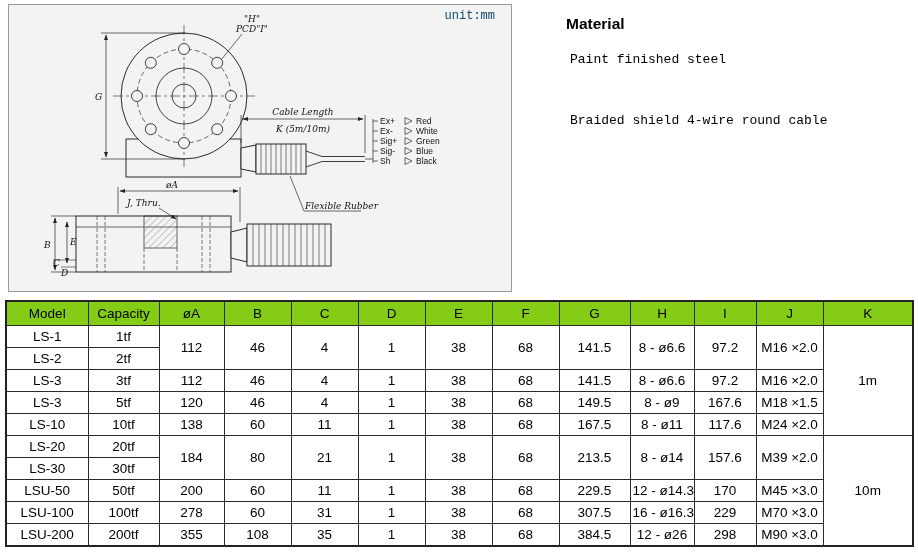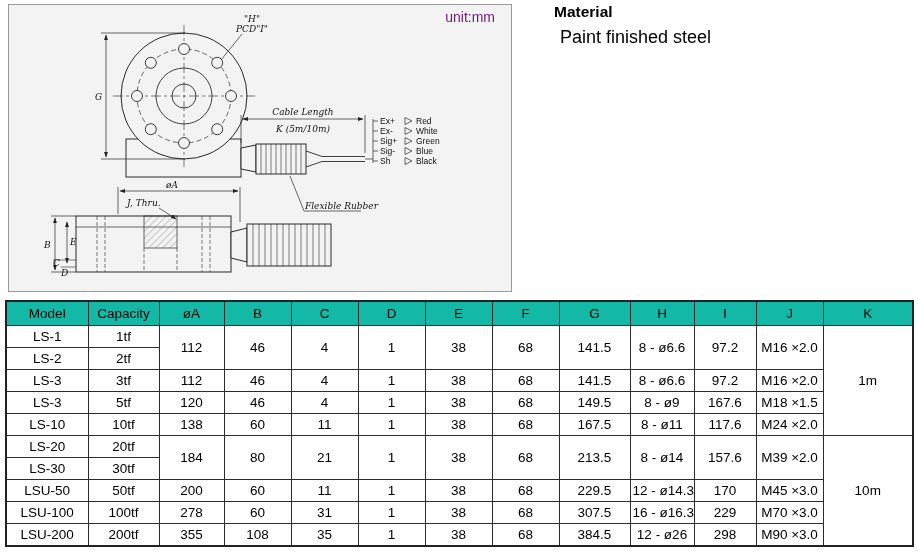--- a/index.html
+++ b/index.html
@@ -1,29 +1,29 @@
 <!DOCTYPE html>
 <html><head>
 <meta charset="utf-8">
 <style>
   html,body{margin:0;padding:0;background:#fff;}
   body{width:918px;height:552px;position:relative;font-family:"Liberation Sans",sans-serif;color:#000;overflow:hidden;}
 
   .panel{position:absolute;left:8px;top:4px;width:504px;height:288px;background:#f3f3f3;border:1px solid #9a9a9a;box-sizing:border-box;}
-  .unit-label{position:absolute;top:4px;right:16px;font-size:14px;color:#701a75;}
+  .unit-label{position:absolute;top:4px;right:16px;font-size:12px;color:#0c4a6e;font-family:Liberation Mono, monospace;}
 
   .info{position:absolute;left:554px;top:2px;width:360px;}
-  .info .title{font-size:15.5px;font-weight:bold;margin:0;line-height:20px;}
-  .info .line{font-size:18px;margin:6px;line-height:19px;}
+  .info .title{font-size:15.5px;font-weight:bold;margin:12px;line-height:20px;}
+  .info .line{font-size:13px;margin:16px;line-height:19px;font-family:Liberation Mono, monospace;}
   .info .gap{height:10px;}
 
   .table-wrap{position:absolute;left:5px;top:300px;}
   table.spec{border-collapse:collapse;table-layout:fixed;width:908px;font-size:13.5px;border:2px solid #222;}
   table.spec th,table.spec td{border:1px solid #2b2b2b;text-align:center;vertical-align:middle;padding:0 2px;overflow:hidden;white-space:nowrap;}
-  table.spec th{background:#14b8a6;font-weight:normal;height:23px;}
+  table.spec th{background:#84cc16;font-weight:normal;height:23px;}
   table.spec td{height:21px;background:#fff;}
 
   svg text{stroke:none;}
   .dimtxt{font-family:"DejaVu Serif",serif;font-style:italic;font-size:9px;fill:#111;}
   .wiretxt{font-family:"Liberation Sans",sans-serif;font-size:8.5px;fill:#111;}
 </style>
 </head>
 <body>
 
 <div class="panel">
@@ -196,20 +196,21 @@
 
     </g>
   </svg>
   <div class="unit-label">unit:mm</div>
 </div>
 
 <div class="info">
   <p class="title">Material</p>
   <p class="line">Paint finished steel</p>
   <div class="gap"></div>
+  <p class="line">Braided shield 4-wire round cable</p>
 </div>
 
 <div class="table-wrap">
   <table class="spec">
     <colgroup>
       <col style="width:82px">
         <col style="width:71px">
         <col style="width:65px">
         <col style="width:67px">
       <col style="width:67px">

